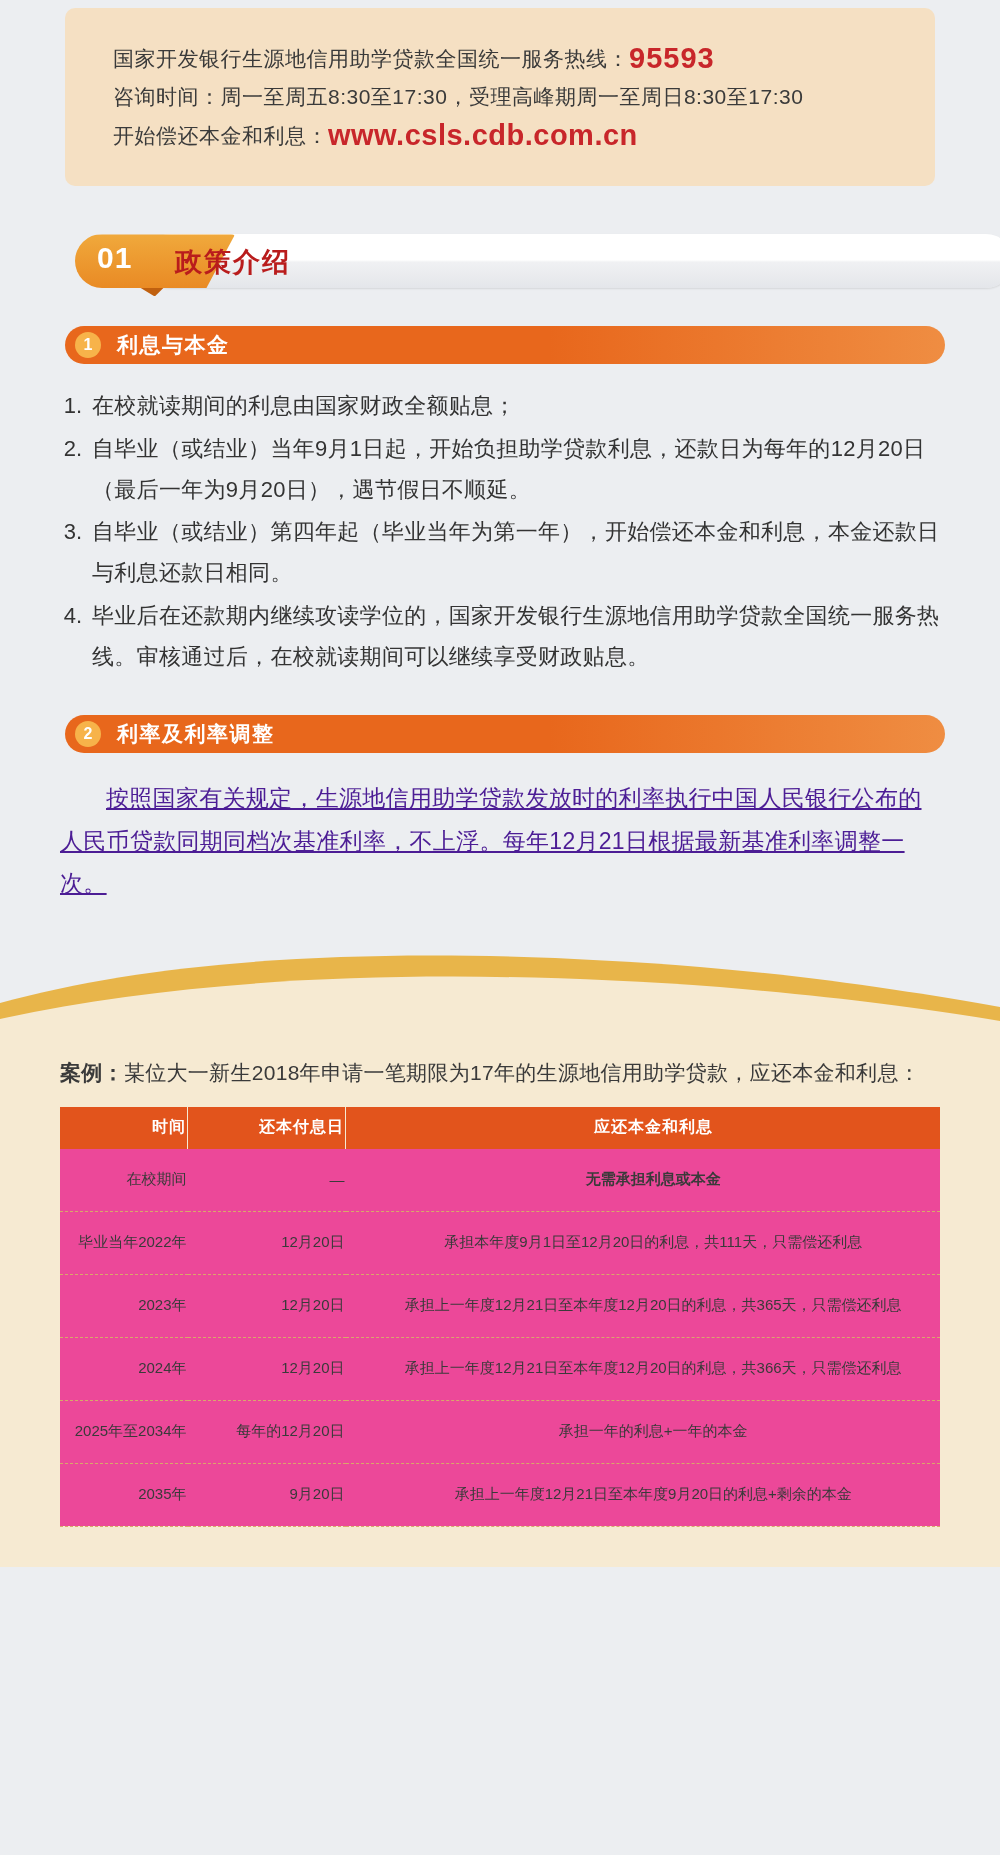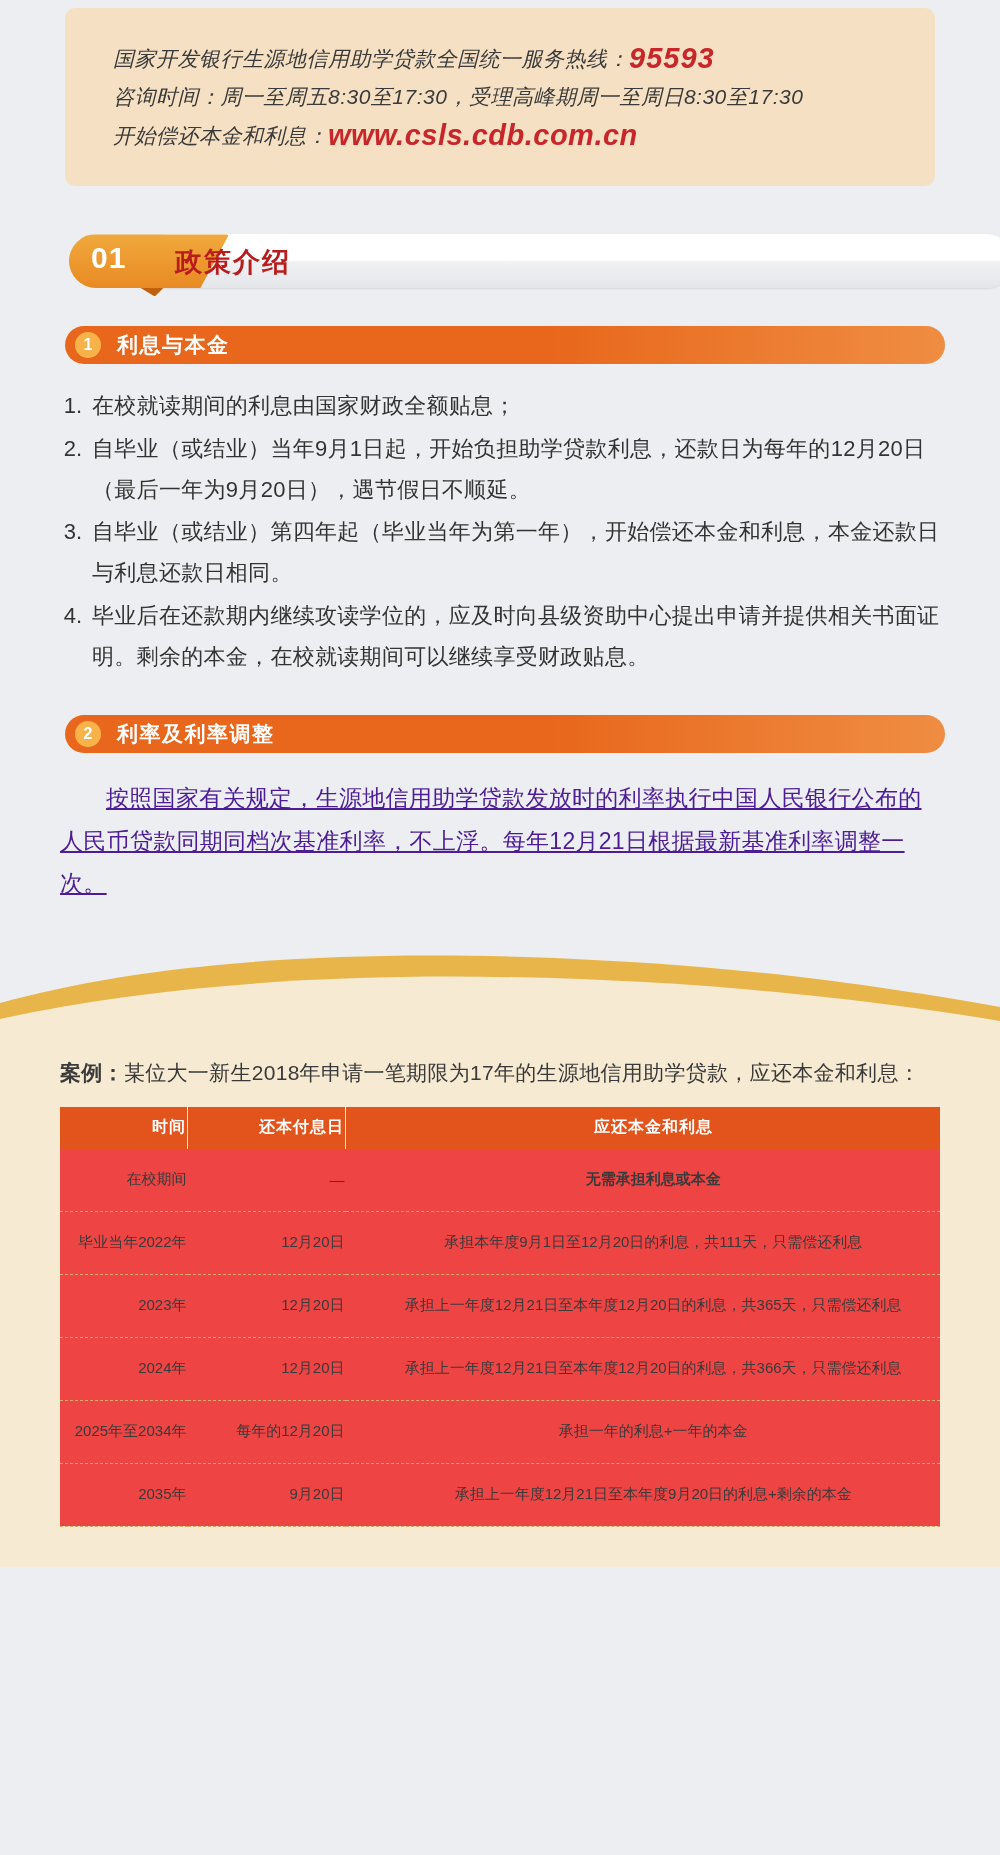--- a/index.html
+++ b/index.html
@@ -24,21 +24,20 @@
     overflow: hidden;
   }
 
   
   .hotline-card {
     margin: 8px 65px 0 65px;
     background: #f5e0c3;
     border-radius: 10px;
     padding: 28px 0 28px 48px;
     box-sizing: border-box;
-    font-style: italic;
   }
   .hotline-line {
     font-size: 21px;
     color: #3a3a3a;
     line-height: 1.55;
     letter-spacing: 0.5px;
     white-space: nowrap;
   }
   .hotline-num {
     color: #c8262a;
@@ -67,21 +66,21 @@
     left: 78px;
     top: 0;
     width: 870px;
     height: 54px;
     border-radius: 27px;
     background: linear-gradient(180deg, #ffffff 0%, #ffffff 48%, #f0f1f3 52%, #e4e6ea 100%);
     box-shadow: 0 1px 2px rgba(0,0,0,0.10);
   }
   .section-num-wrap {
     position: absolute;
-    left: 4px;
+    left: 10px;
     top: 0;
     width: 160px;
     height: 54px;
   }
   .section-num-bg {
     position: absolute;
     left: 0; top: 0;
     width: 160px; height: 54px;
     background: linear-gradient(180deg, #f0a93c 0%, #e98a24 100%);
     border-radius: 27px 4px 4px 27px;
@@ -221,21 +220,21 @@
     letter-spacing: 1px;
     height: 40px;
     border-right: 1px solid #f6ead2;
   }
   .case-table th:last-child { border-right: none; }
   .case-table td {
     font-size: 15px;
     color: #3a3a3a;
     height: 60px;
     border-bottom: 1px dashed #d9a86a;
-    background: #ef4444;
+    background: #ec4899;
   }
   .case-table tr:last-child td { border-bottom: 1px dashed #d9a86a; }
   .col-time { width: 125px; text-align: right; }
   .col-date { width: 155px; text-align: right; }
   .col-amt  { text-align: center; padding-left: 22px; }
   .amt-bold { font-weight: bold; }
 </style>
 </head>
 <body>
 
@@ -274,21 +273,21 @@
     <div class="oli">
       <div class="oli-num">2.</div>
       <div class="oli-text">自毕业（或结业）当年9月1日起，开始负担助学贷款利息，还款日为每年的12月20日（最后一年为9月20日），遇节假日不顺延。</div>
     </div>
     <div class="oli">
       <div class="oli-num">3.</div>
       <div class="oli-text">自毕业（或结业）第四年起（毕业当年为第一年），开始偿还本金和利息，本金还款日与利息还款日相同。</div>
     </div>
     <div class="oli">
       <div class="oli-num">4.</div>
-      <div class="oli-text">毕业后在还款期内继续攻读学位的，应及时向县级资助中心提出申请并提供相关书面证明。剩余的本金，在校就读期间可以继续享受财政贴息。</div>
+      <div class="oli-text">毕业后在还款期内继续攻读学位的，国家开发银行生源地信用助学贷款全国统一服务热线。审核通过后，在校就读期间可以继续享受财政贴息。</div>
     </div>
   </div>
 
   <div class="sub-head">
     <div class="sub-badge">2</div>
     <div class="sub-title">利率及利率调整</div>
   </div>
 
   <div class="para">按照国家有关规定，生源地信用助学贷款发放时的利率执行中国人民银行公布的人民币贷款同期同档次基准利率，不上浮。每年12月21日根据最新基准利率调整一次。</div>
 

